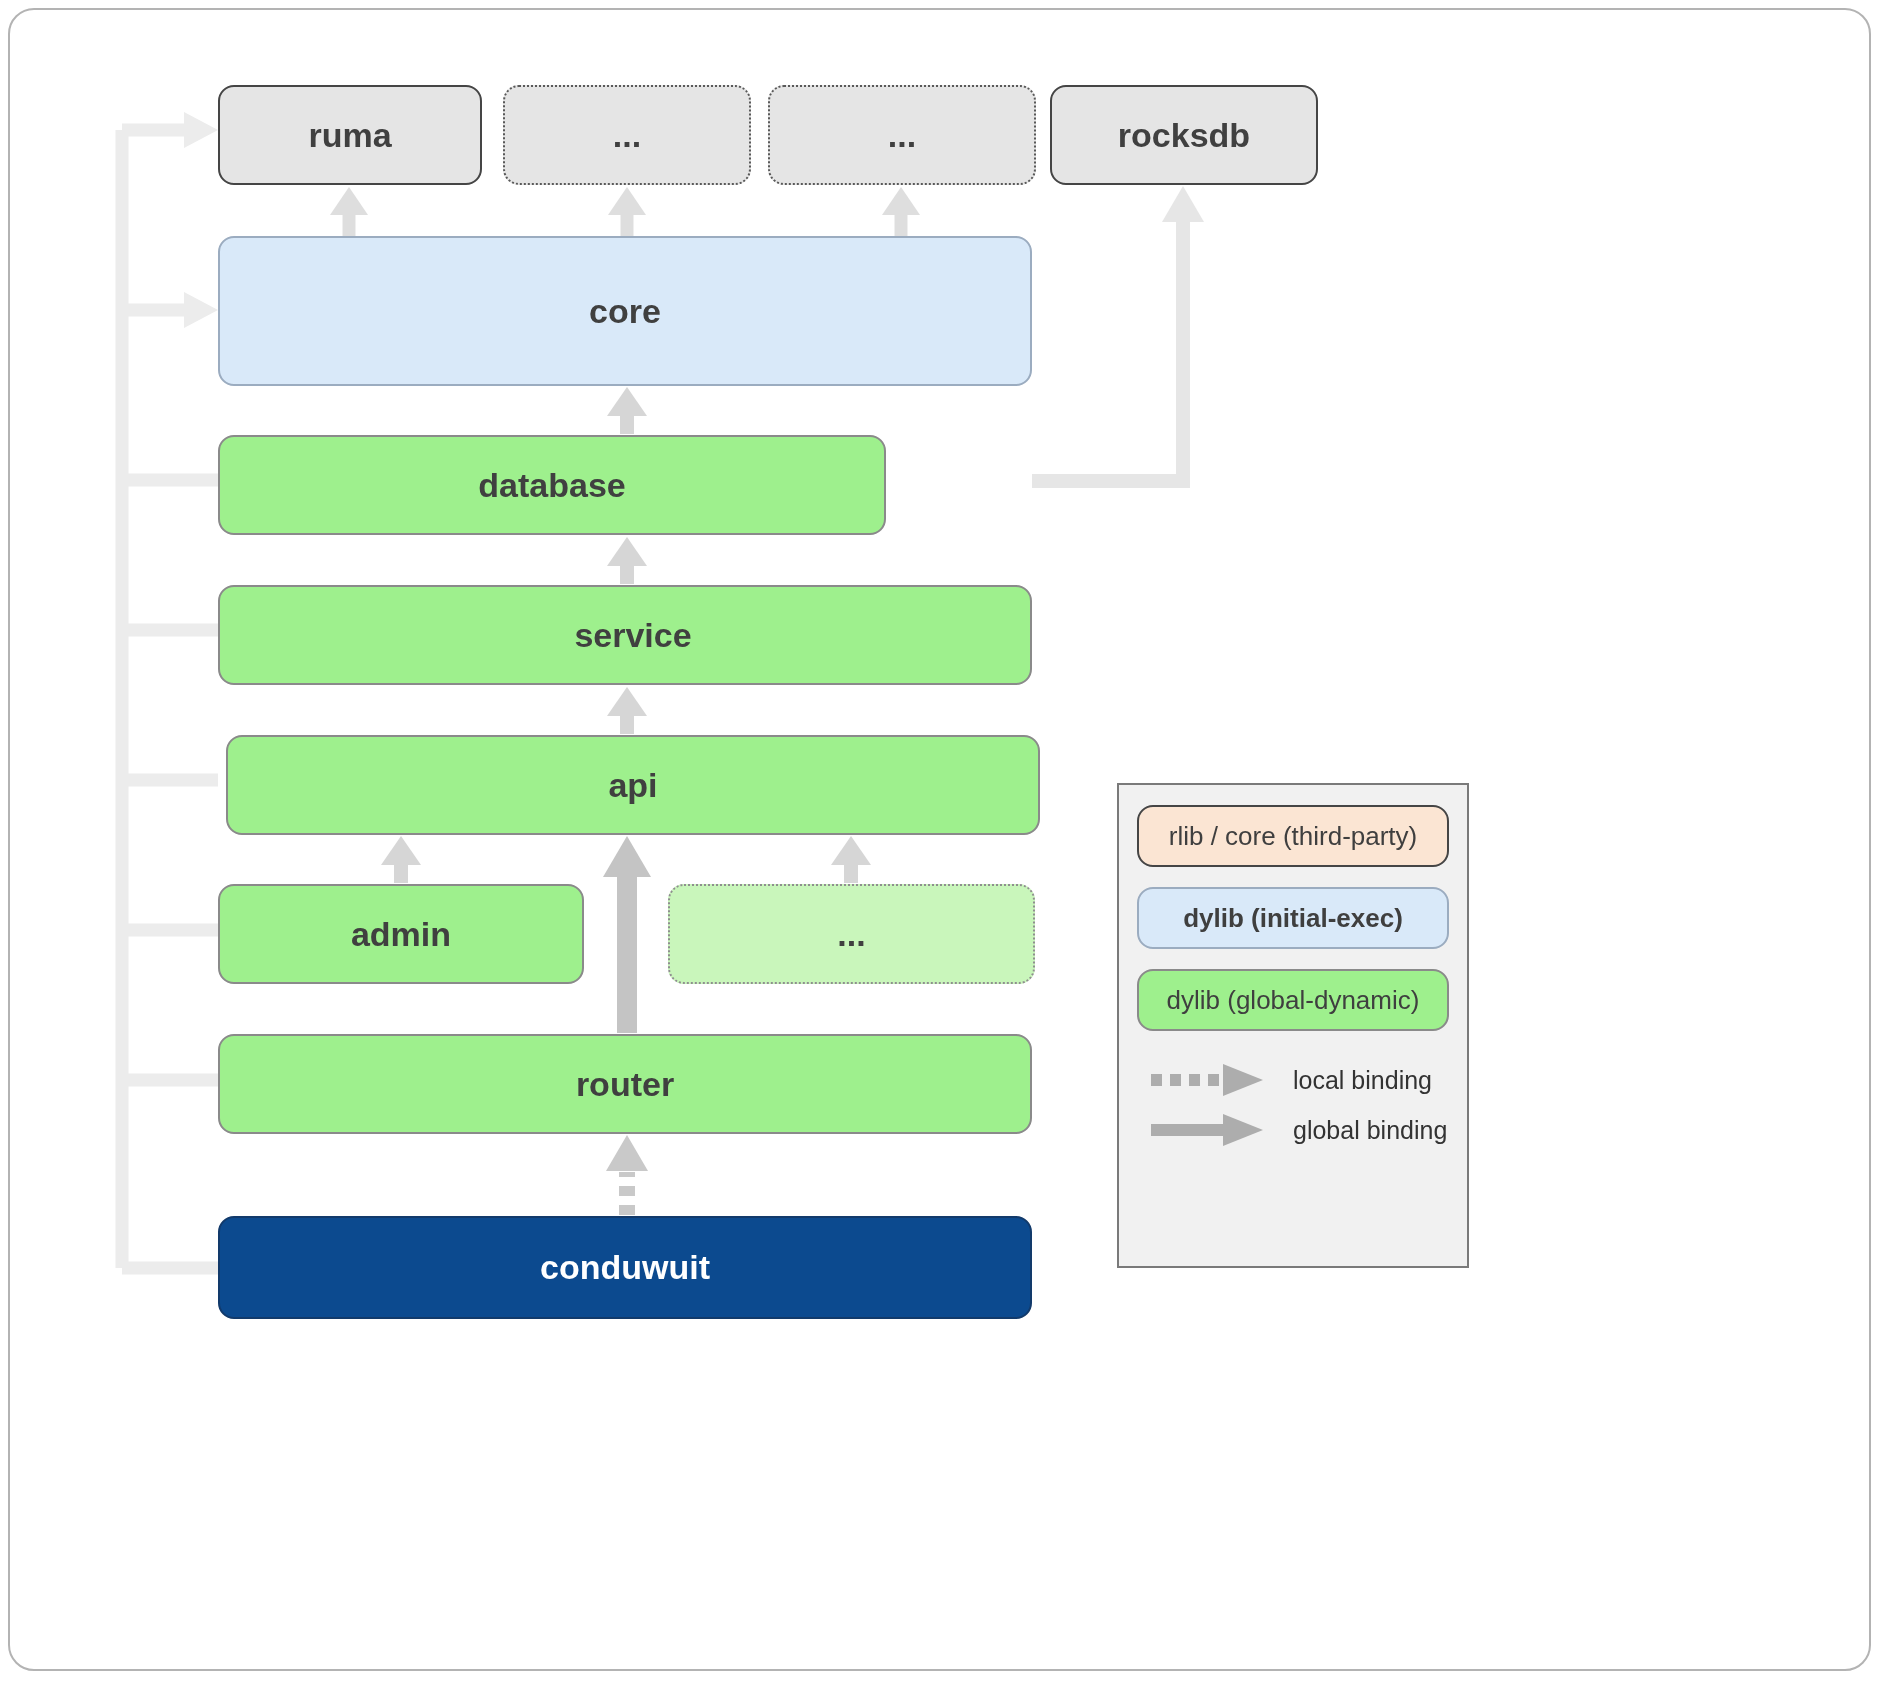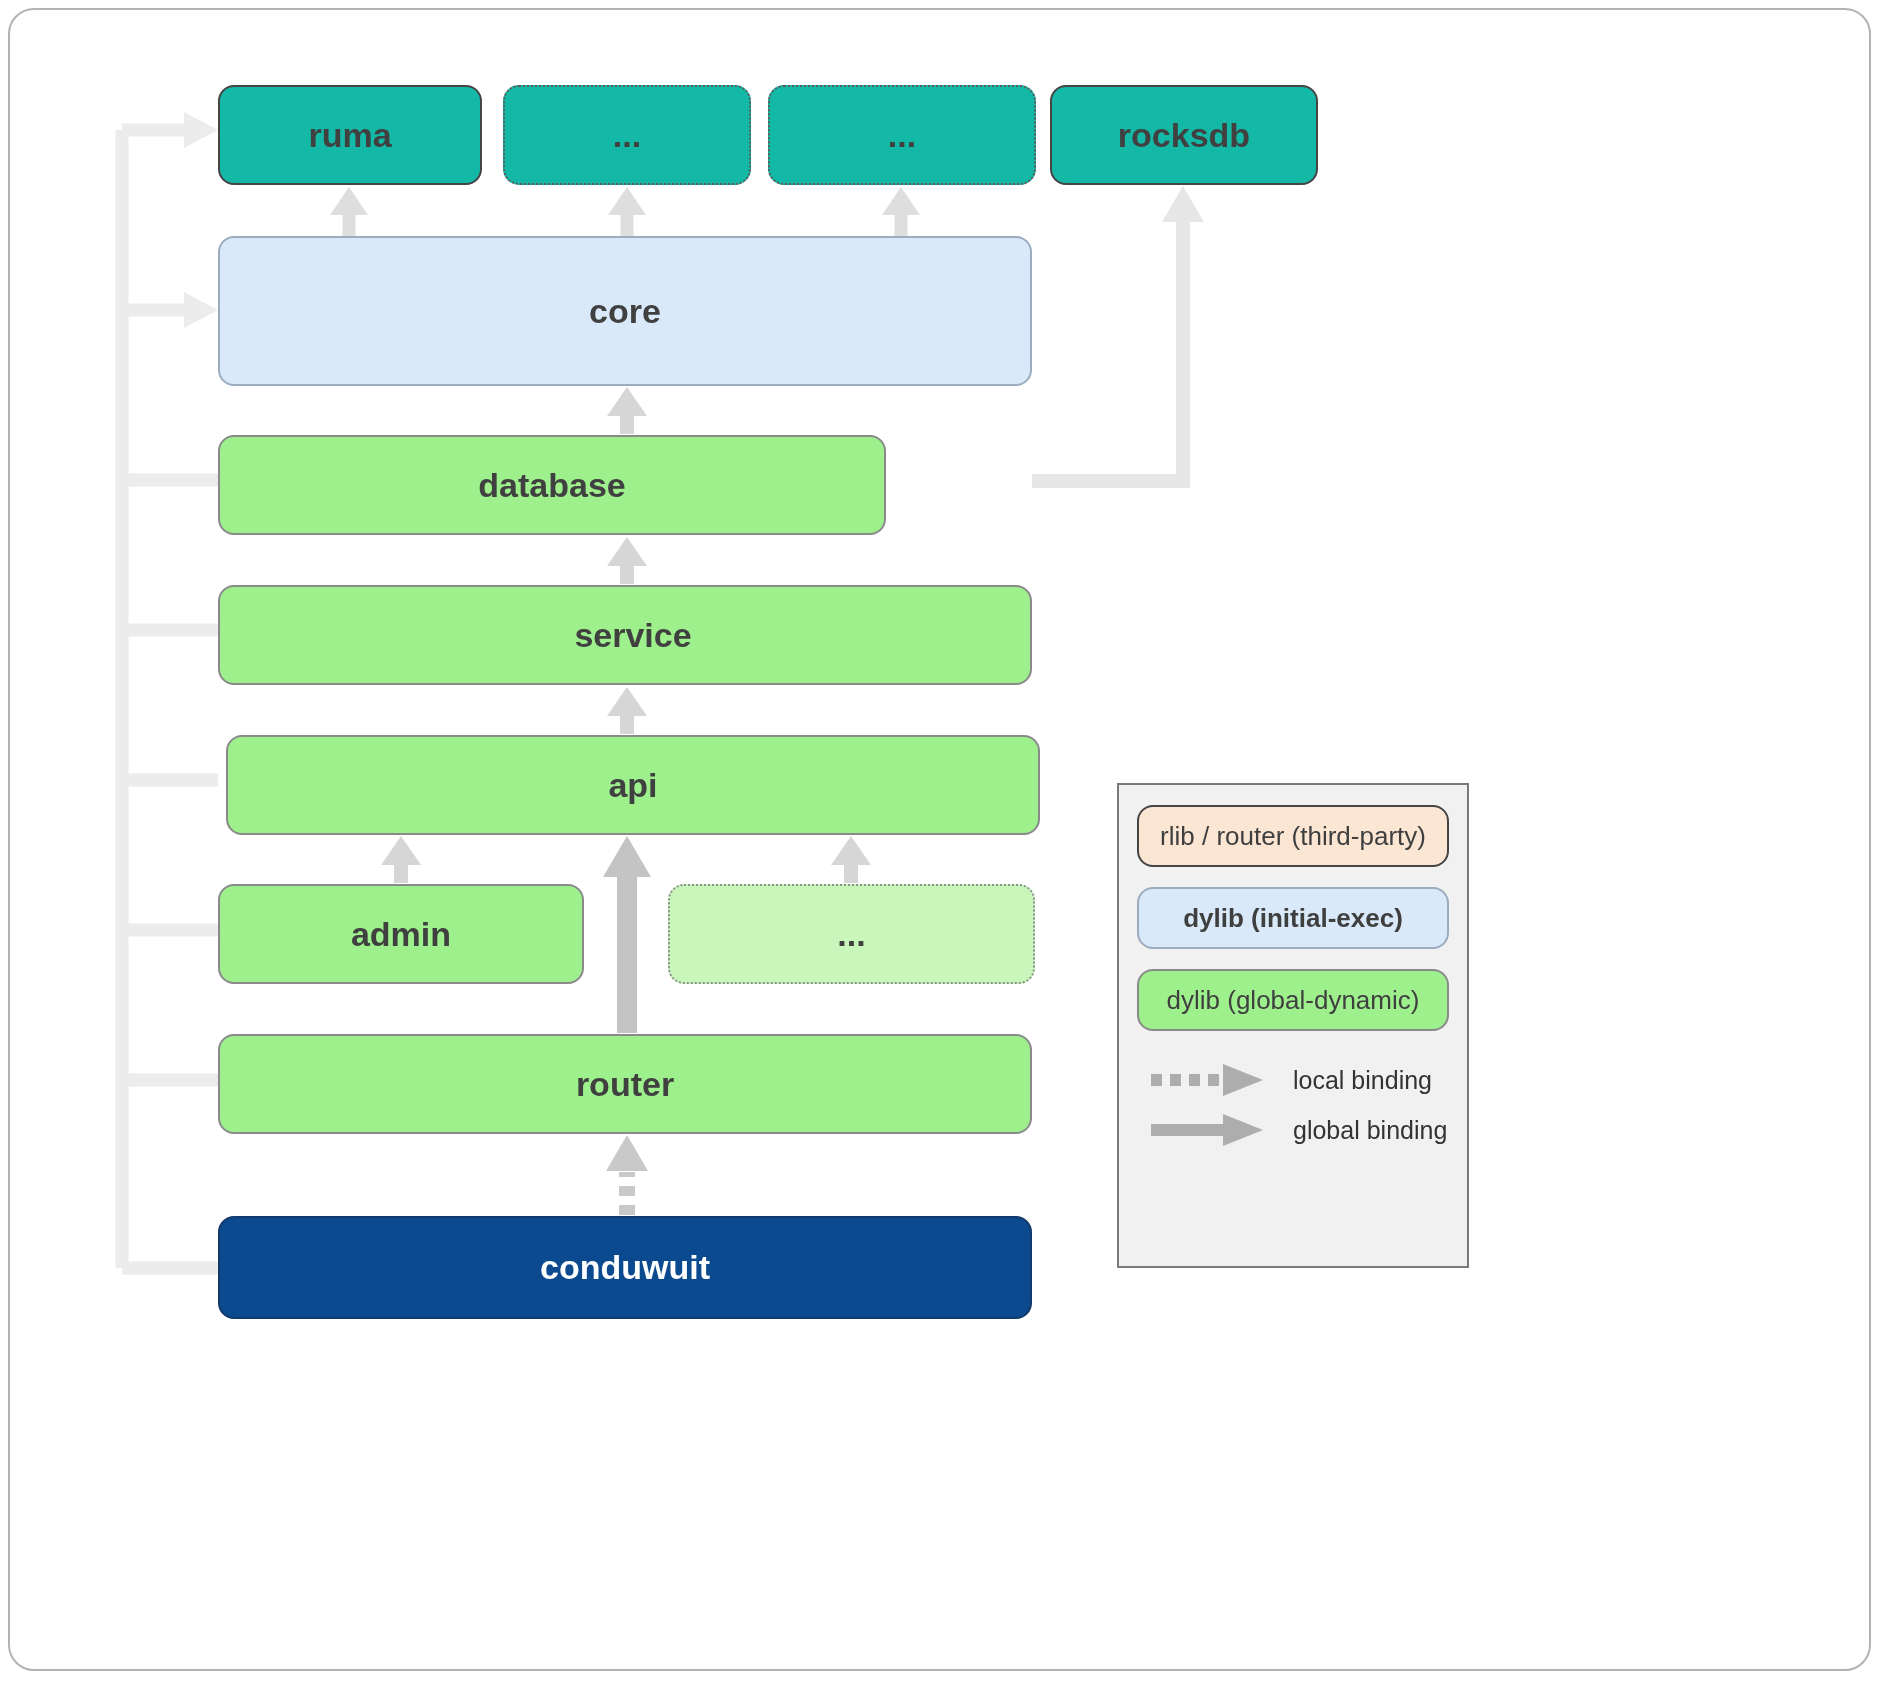--- a/index.html
+++ b/index.html
@@ -3,21 +3,21 @@
 <meta charset="utf-8">
 <style>
   html,body{margin:0;padding:0;background:#ffffff;}
   body{width:1883px;height:1683px;position:relative;overflow:hidden;
        font-family:"Liberation Sans","DejaVu Sans",sans-serif;}
   .frame{position:absolute;left:8px;top:8px;width:1863px;height:1663px;
          border:2px solid #b3b3b3;border-radius:26px;box-sizing:border-box;background:#ffffff;}
   .arrows{position:absolute;left:0;top:0;z-index:1;}
   .node{position:absolute;z-index:2;display:flex;align-items:center;justify-content:center;
         border-radius:16px;font-size:34px;font-weight:600;color:#404040;box-sizing:border-box;}
-  .node.peach{background:#14b8a6;border:2px solid #454545;}
+  .node.peach{background:#e5e5e5;border:2px solid #454545;}
   .node.peach.dotted{border:2px dotted #595959;}
   .node.blue{background:#d9e9f9;border:2px solid #9bacc0;}
   .node.green{background:#9ef08d;border:2px solid #8a8a8a;}
   .node.green-light{background:#c9f6bb;border:2px dotted #8f8f8f;}
   .node.pie{background:#0c4a8f;border:2px solid #123a6b;color:#ffffff;}
   .legend{position:absolute;left:1117px;top:783px;width:352px;height:485px;z-index:2;
           background:#f1f1f1;border:2px solid #7a7a7a;box-sizing:border-box;
           padding:20px 18px;display:flex;flex-direction:column;gap:20px;}
   .legend-item{height:62px;border-radius:16px;display:flex;align-items:center;justify-content:center;
                font-size:26px;color:#3f3f3f;box-sizing:border-box;}
@@ -127,21 +127,21 @@
 <div class="node green" style="left:218px;top:1034px;width:814px;height:100px;">
   <span>router</span>
 </div>
 
 <div class="node pie" style="left:218px;top:1216px;width:814px;height:103px;">
   <span>conduwuit</span>
 </div>
 
 <div class="legend">
   <div class="legend-item peach">
-    <span>rlib / router (third-party)</span>
+    <span>rlib / core (third-party)</span>
   </div>
   <div class="legend-item blue">
     <span>dylib (initial-exec)</span>
   </div>
   <div class="legend-item green">
     <span>dylib (global-dynamic)</span>
   </div>
   <div class="legend-bindings">
     <div class="binding-row">
       <svg width="120" height="40" viewBox="0 0 120 40">

